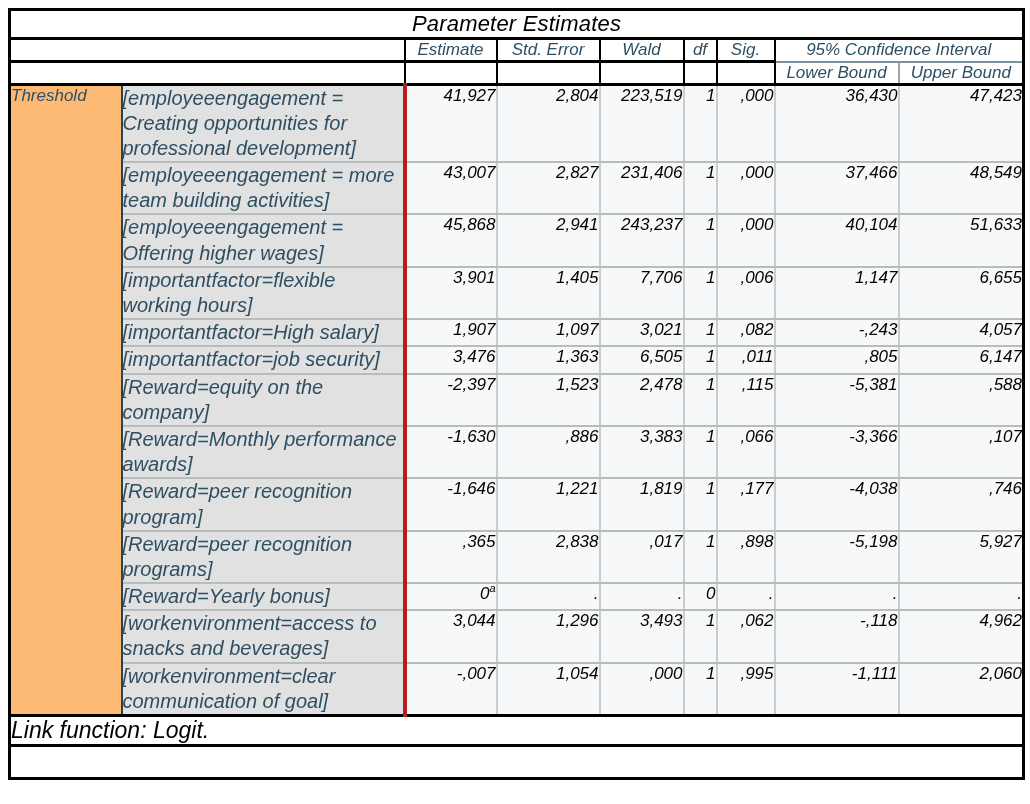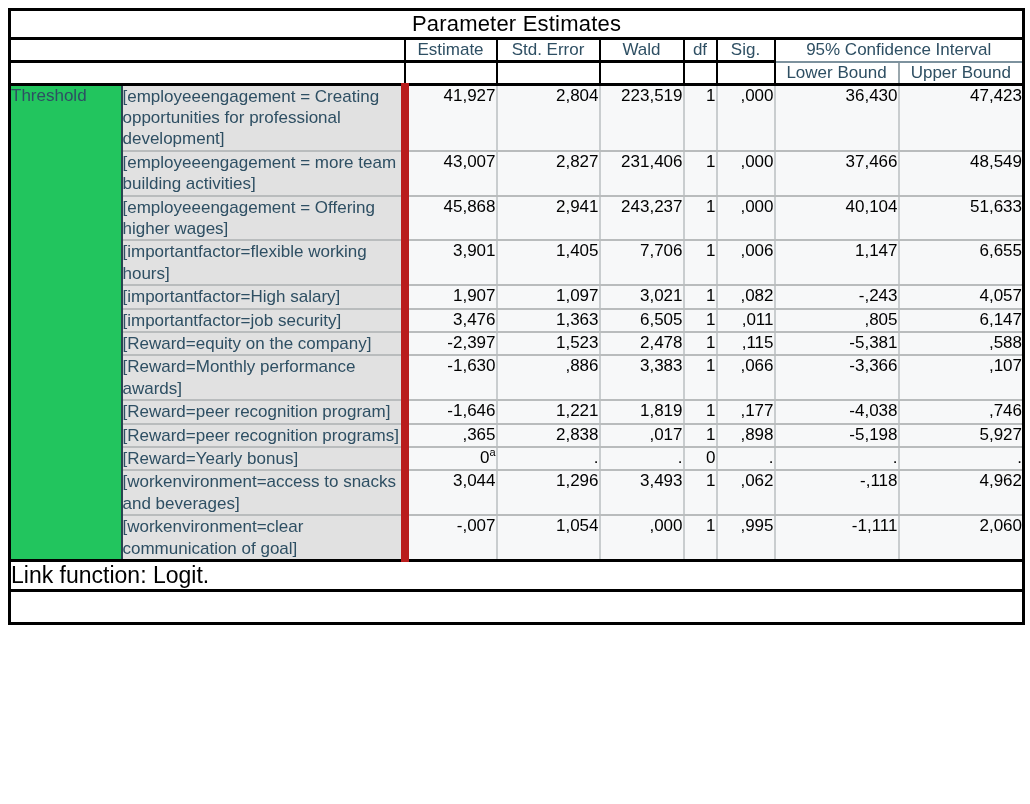--- a/index.html
+++ b/index.html
@@ -14,20 +14,21 @@
     font-family: "Liberation Sans", sans-serif;
     -webkit-font-smoothing: antialiased;
   }
 
   .sheet {
     box-sizing: border-box;
     width: 1030px;
     height: 804px;
     padding: 8px 8px 0 8px;
     background: #ffffff;
+    font-style: italic;
   }
 
   table.spss {
     border-collapse: collapse;
     table-layout: fixed;
     width: 1014px;
     background: #ffffff;
     border-top: 3px solid #000000;
     border-bottom: 3px solid #000000;
     border-left: 3px solid #000000;
@@ -88,37 +89,37 @@
     font-size: 17px;
     text-align: center;
     background: #ffffff;
     padding: 8px 6px 8px 6px;
     border-left: 2px solid #000000;
     border-bottom: 2px solid #7d929e;
   }
 
   
   .lbl-a {
-    background: #22c55e;
+    background: #fdba74;
     color: #2e4f63;
     font-size: 17px;
     padding: 7px 8px 8px 8px;
     border-bottom: 2px solid #2b4450;
     border-right: 2px solid #2b4450;
     white-space: nowrap;
   }
 
   .lbl-b {
     background: #e1e1e1;
     color: #2e4f63;
-    font-size: 17px;
+    font-size: 20px;
     line-height: 1.26;
     padding: 7px 8px 8px 8px;
     border-bottom: 2px solid #b9bcbd;
-    border-right: 8px solid #b91c1c;
+    border-right: 4px solid #b91c1c;
   }
   .lbl-b.last { border-bottom: none; }
 
   
   .num {
     background: #f7f8f9;
     color: #000000;
     font-size: 17px;
     text-align: right;
     padding: 7px 9px 8px 6px;

